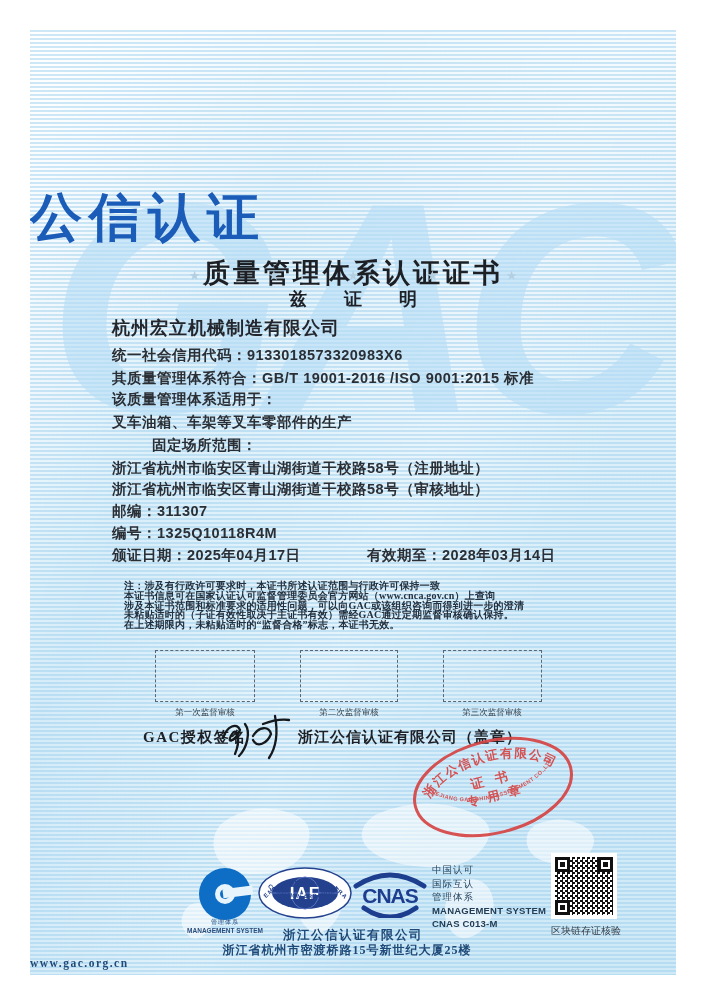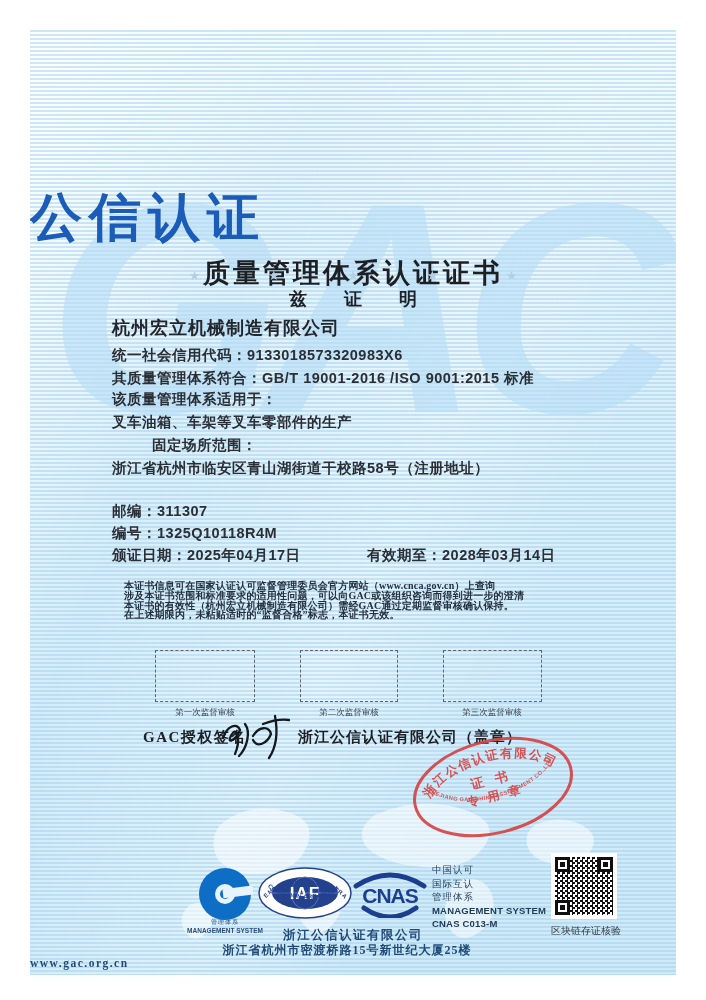--- a/index.html
+++ b/index.html
@@ -100,31 +100,33 @@
     <div class="abs stars">★ ★ ★ ★ ★</div>
     <div class="abs certify">兹 证 明</div>
 
     <div class="abs company">杭州宏立机械制造有限公司</div>
     <div class="abs bline l0">统一社会信用代码：9133018573320983X6</div>
     <div class="abs bline l1">其质量管理体系符合：GB/T 19001-2016 /ISO 9001:2015 标准</div>
     <div class="abs bline l2">该质量管理体系适用于：</div>
     <div class="abs bline l3">叉车油箱、车架等叉车零部件的生产</div>
     <div class="abs bline l4">固定场所范围：</div>
     <div class="abs bline l5">浙江省杭州市临安区青山湖街道干校路58号（注册地址）</div>
+    <div class="abs bline l6">浙江省杭州市临安区青山湖街道干校路58号（审核地址）</div>
     <div class="abs bline l7">邮编：311307</div>
     <div class="abs bline l8">编号：1325Q10118R4M</div>
     <div class="abs bline ldates">
       <span>颁证日期：2025年04月17日</span>
       <span class="valid">有效期至：2028年03月14日</span>
     </div>
 
     <div class="abs notes">
+      <div>注：涉及有行政许可要求时，本证书所述认证范围与行政许可保持一致</div>
       <div>本证书信息可在国家认证认可监督管理委员会官方网站（www.cnca.gov.cn）上查询</div>
       <div>涉及本证书范围和标准要求的适用性问题，可以向GAC或该组织咨询而得到进一步的澄清</div>
-      <div>本证书的有效性（杭州宏立机械制造有限公司）需经GAC通过定期监督审核确认保持。</div>
+      <div>未粘贴适时的（子证有效性取决于主证书有效）需经GAC通过定期监督审核确认保持。</div>
       <div>在上述期限内，未粘贴适时的“监督合格”标志，本证书无效。</div>
     </div>
 
     <div class="abs audit-box ab1"></div>
     <div class="abs audit-box ab2"></div>
     <div class="abs audit-box ab3"></div>
     <div class="abs audit-label al1">第一次监督审核</div>
     <div class="abs audit-label al2">第二次监督审核</div>
     <div class="abs audit-label al3">第三次监督审核</div>
 

